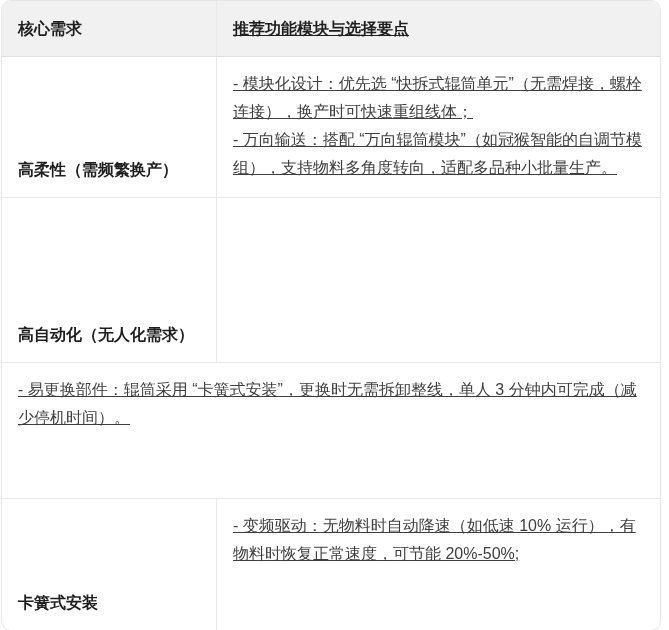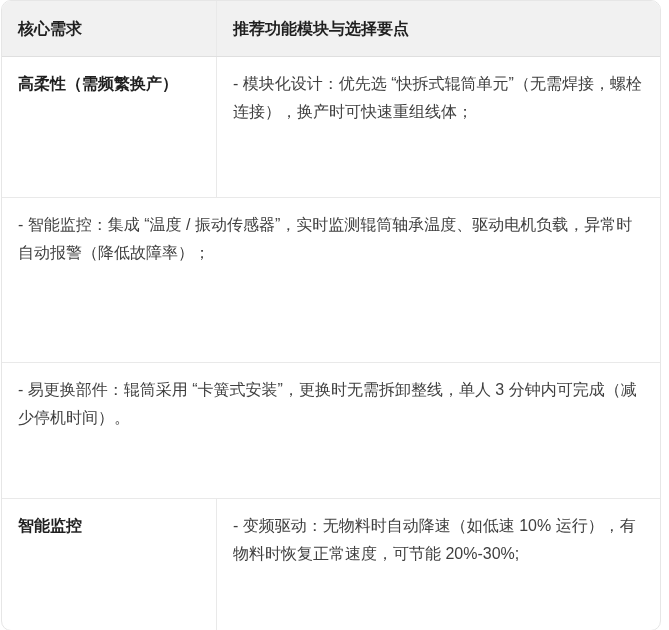--- a/index.html
+++ b/index.html
@@ -33,25 +33,25 @@
       padding: 13px 16px;
       font-size: 16px;
       line-height: 28px;
       color: #3f3f3f;
     }
     .col1 {
       width: 215px;
       flex: 0 0 215px;
       border-right: 1px solid #e9e9e9;
       display: flex;
-      align-items: flex-start;
+      align-items: flex-end;
       font-weight: 700;
       color: #1f1f1f;
     }
-    .col2 { flex: 1 1 auto; }
+    .col2 { flex: 1 1 auto; text-decoration: underline; }
     .header .cell {
       display: flex;
       align-items: center;
       font-weight: 700;
       color: #1f1f1f;
       line-height: 22px;
     }
     .r1 { min-height: 141px; }
     .r2 { min-height: 165px; }
     .r3 { min-height: 136px; }
@@ -71,37 +71,40 @@
       <span>推荐功能模块与选择要点</span>
     </div>
   </div>
 
   <div class="trow r1">
     <div class="cell col1">
       <span>高柔性（需频繁换产）</span>
     </div>
     <div class="cell col2">
       <div class="point">- 模块化设计：优先选 “快拆式辊筒单元”（无需焊接，螺栓连接），换产时可快速重组线体；</div>
+      <div class="point">- 万向输送：搭配 “万向辊筒模块”（如冠猴智能的自调节模组），支持物料多角度转向，适配多品种小批量生产。</div>
     </div>
   </div>
 
   <div class="trow r2">
+    <div class="cell col1">
+      <span>高自动化（无人化需求）</span>
+    </div>
     <div class="cell col2">
-      <div class="point">- 智能监控：集成 “温度 / 振动传感器”，实时监测辊筒轴承温度、驱动电机负载，异常时自动报警（降低故障率）；</div>
     </div>
   </div>
 
   <div class="trow r3">
     <div class="cell col2">
       <div class="point">- 易更换部件：辊筒采用 “卡簧式安装”，更换时无需拆卸整线，单人 3 分钟内可完成（减少停机时间）。</div>
     </div>
   </div>
 
   <div class="trow r4">
     <div class="cell col1">
-      <span>智能监控</span>
+      <span>卡簧式安装</span>
     </div>
     <div class="cell col2">
-      <div class="point">- 变频驱动：无物料时自动降速（如低速 10% 运行），有物料时恢复正常速度，可节能 20%-30%;</div>
+      <div class="point">- 变频驱动：无物料时自动降速（如低速 10% 运行），有物料时恢复正常速度，可节能 20%-50%;</div>
     </div>
   </div>
 
 </div>
 
 </body></html>

